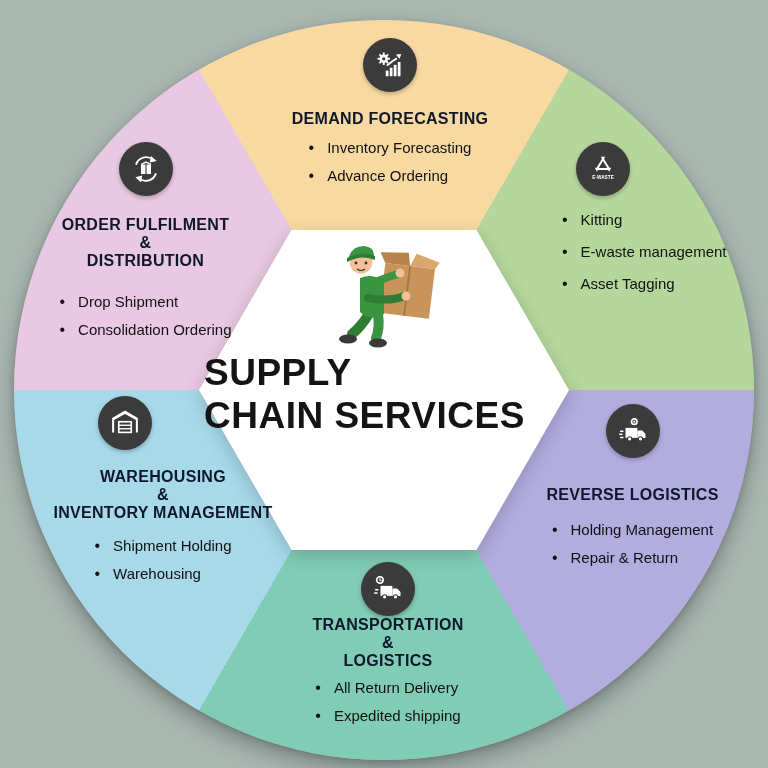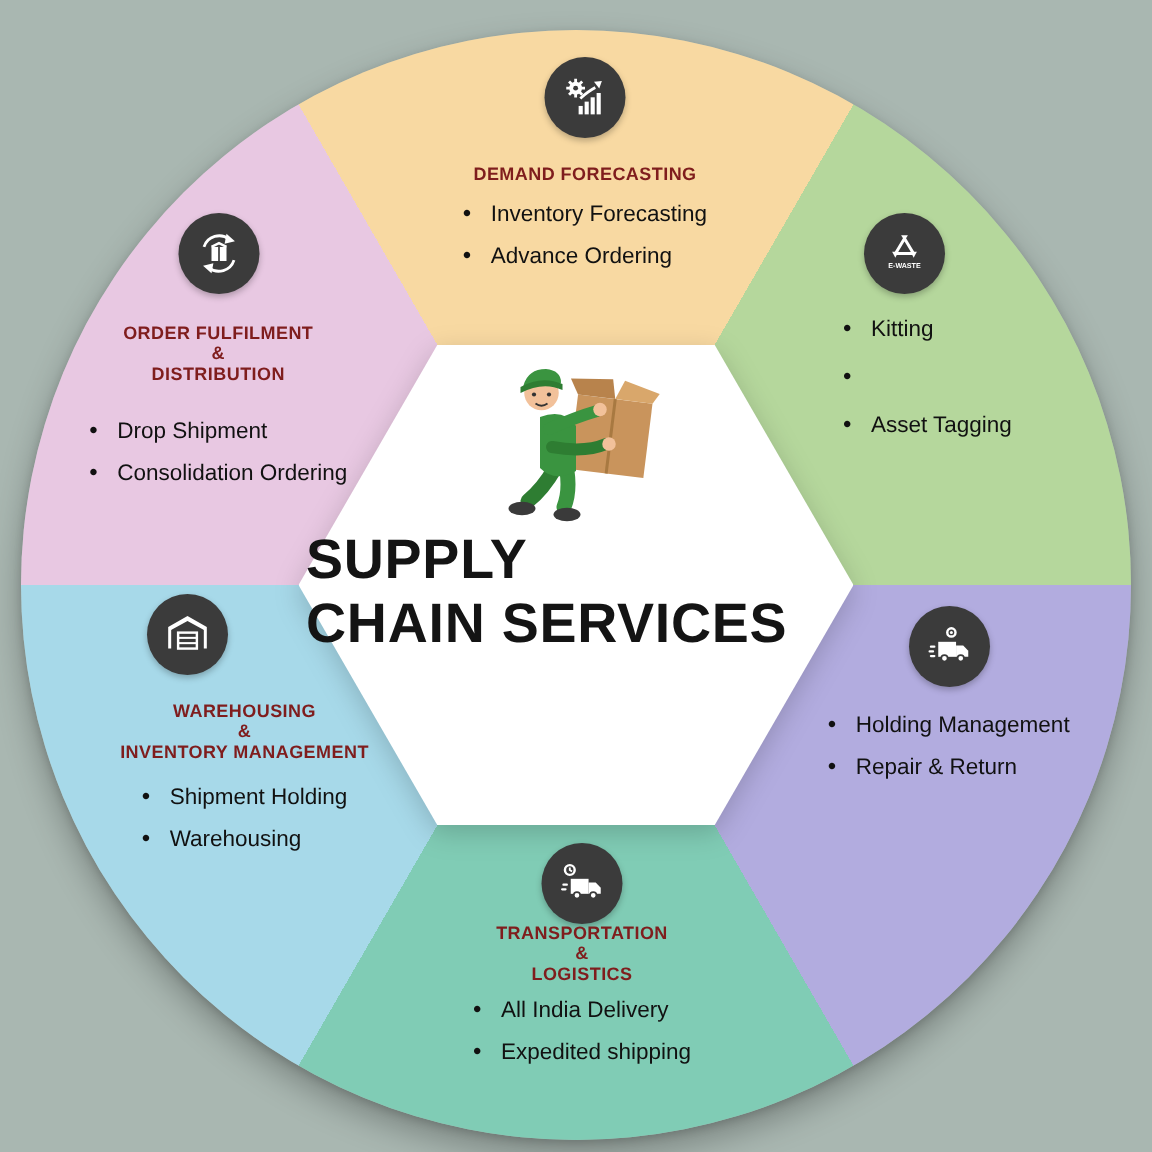--- a/index.html
+++ b/index.html
@@ -42,21 +42,21 @@
   .icon-circle {
     width: 54px; height: 54px; border-radius: 50%;
     background: #3b3b3b; display: flex; align-items: center; justify-content: center;
     box-shadow: 0 2px 4px rgba(0,0,0,0.25);
   }
   .seg-0 .icon-circle, .seg-2 .icon-circle, .seg-3 .icon-circle, .seg-5 .icon-circle { margin: 0 auto; }
   .seg-1 .icon-circle { margin-left: 28px; }
   .seg-4 .icon-circle { margin-left: 60px; }
 
   .seg-title {
-    font-size: 12px; font-weight: bold; color: #7f1d1d;
+    font-size: 16px; font-weight: bold; color: #0f172a;
     letter-spacing: 0.3px; line-height: 1.12; white-space: pre-line;
   }
   .seg-0 .seg-title { margin-top: 18px; }
   .seg-1 .seg-title { margin-top: 24px; padding-left: 8px; }
   .seg-2 .seg-title { margin-top: 28px; }
   .seg-3 .seg-title { margin-top: 0; }
   .seg-4 .seg-title { margin-top: 18px; }
   .seg-5 .seg-title { margin-top: 20px; }
 
   .seg-list { list-style: none; display: inline-block; text-align: left; }
@@ -153,20 +153,21 @@
         <text x="12" y="19.6" font-size="3.8" fill="#fff" text-anchor="middle" font-weight="bold" font-family="sans-serif">E-WASTE</text>
       </svg>
     </div>
     <ul class="seg-list">
       <li class="seg-item">
           <span class="bullet">•</span>
           <span class="item-text">Kitting</span>
         </li>
       <li class="seg-item">
           <span class="bullet">•</span>
+          <span class="item-text">E-waste management</span>
         </li>
       <li class="seg-item">
           <span class="bullet">•</span>
           <span class="item-text">Asset Tagging</span>
         </li>
     </ul>
   </section>
 
   <section class="segment seg-2">
     <div class="icon-circle">
@@ -177,20 +178,21 @@
           <rect x="1.5" y="11.5" width="3" height="1.2" rx="0.6"></rect>
           <rect x="0.8" y="14" width="3" height="1.2" rx="0.6"></rect>
           <rect x="1.5" y="16.5" width="3" height="1.2" rx="0.6"></rect>
           <rect x="6" y="9.5" width="9.5" height="8"></rect>
           <path d="M15.5 11.5 H19.3 L22 14.3 V17.5 H15.5 Z"></path>
         </g>
         <circle cx="9.3" cy="18.3" r="1.7" fill="#fff" stroke="#3b3b3b" stroke-width="0.9"></circle>
         <circle cx="18" cy="18.3" r="1.7" fill="#fff" stroke="#3b3b3b" stroke-width="0.9"></circle>
       </svg>
     </div>
+    <h2 class="seg-title">REVERSE LOGISTICS</h2>
     <ul class="seg-list">
       <li class="seg-item">
           <span class="bullet">•</span>
           <span class="item-text">Holding Management</span>
         </li>
       <li class="seg-item">
           <span class="bullet">•</span>
           <span class="item-text">Repair &amp; Return</span>
         </li>
     </ul>
@@ -210,21 +212,21 @@
         <circle cx="9.3" cy="18.3" r="1.7" fill="#fff" stroke="#3b3b3b" stroke-width="0.9"></circle>
         <circle cx="18" cy="18.3" r="1.7" fill="#fff" stroke="#3b3b3b" stroke-width="0.9"></circle>
       </svg>
     </div>
     <h2 class="seg-title">TRANSPORTATION
 &amp;
 LOGISTICS</h2>
     <ul class="seg-list">
       <li class="seg-item">
           <span class="bullet">•</span>
-          <span class="item-text">All India Delivery</span>
+          <span class="item-text">All Return Delivery</span>
         </li>
       <li class="seg-item">
           <span class="bullet">•</span>
           <span class="item-text">Expedited shipping</span>
         </li>
     </ul>
   </section>
 
   <section class="segment seg-4">
     <div class="icon-circle">

